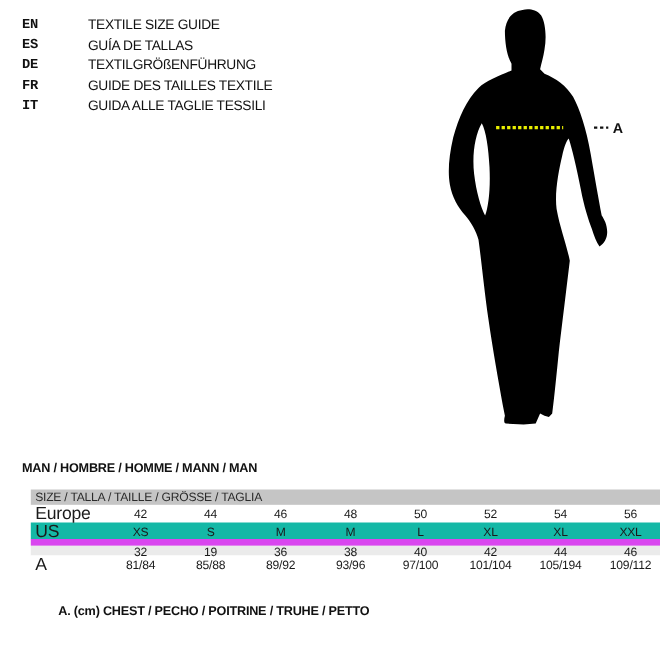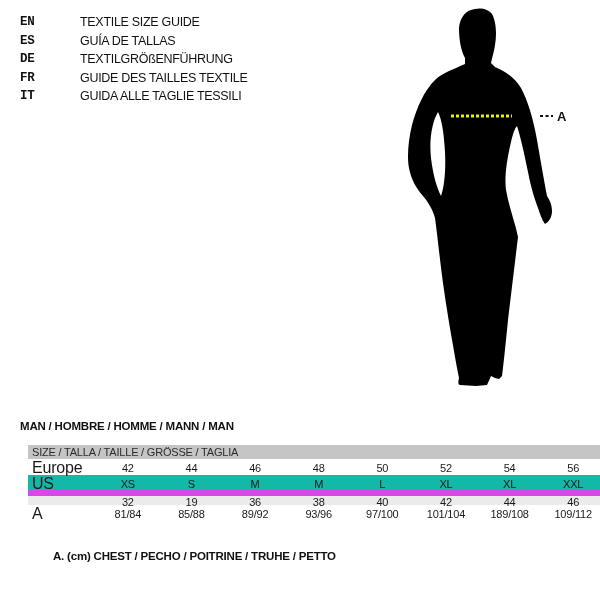--- a/index.html
+++ b/index.html
@@ -156,20 +156,20 @@
     </div>
 
     <div class="t-row r-a">
       <span class="t-label">A</span>
       <span class="t-cell">81/84</span>
       <span class="t-cell">85/88</span>
       <span class="t-cell">89/92</span>
       <span class="t-cell">93/96</span>
       <span class="t-cell">97/100</span>
       <span class="t-cell">101/104</span>
-      <span class="t-cell">189/108</span>
+      <span class="t-cell">105/194</span>
       <span class="t-cell">109/112</span>
     </div>
   </div>
 
   <div class="footnote">A. (cm) CHEST / PECHO / POITRINE / TRUHE / PETTO</div>
 
 </div>
 
 </body></html>

